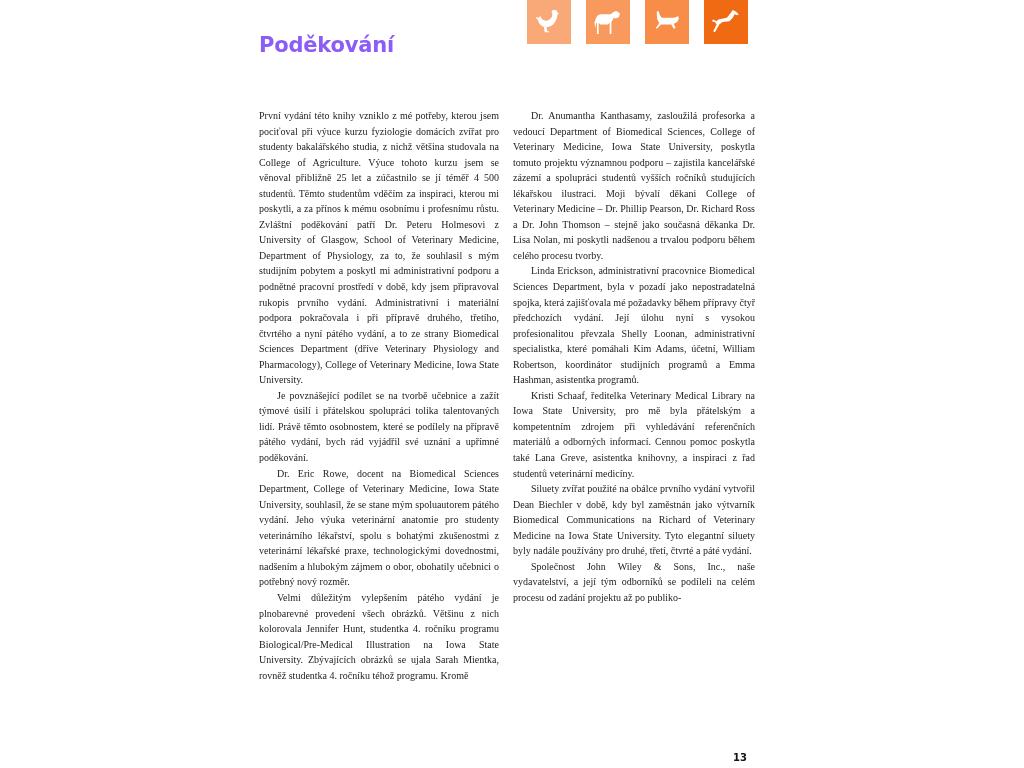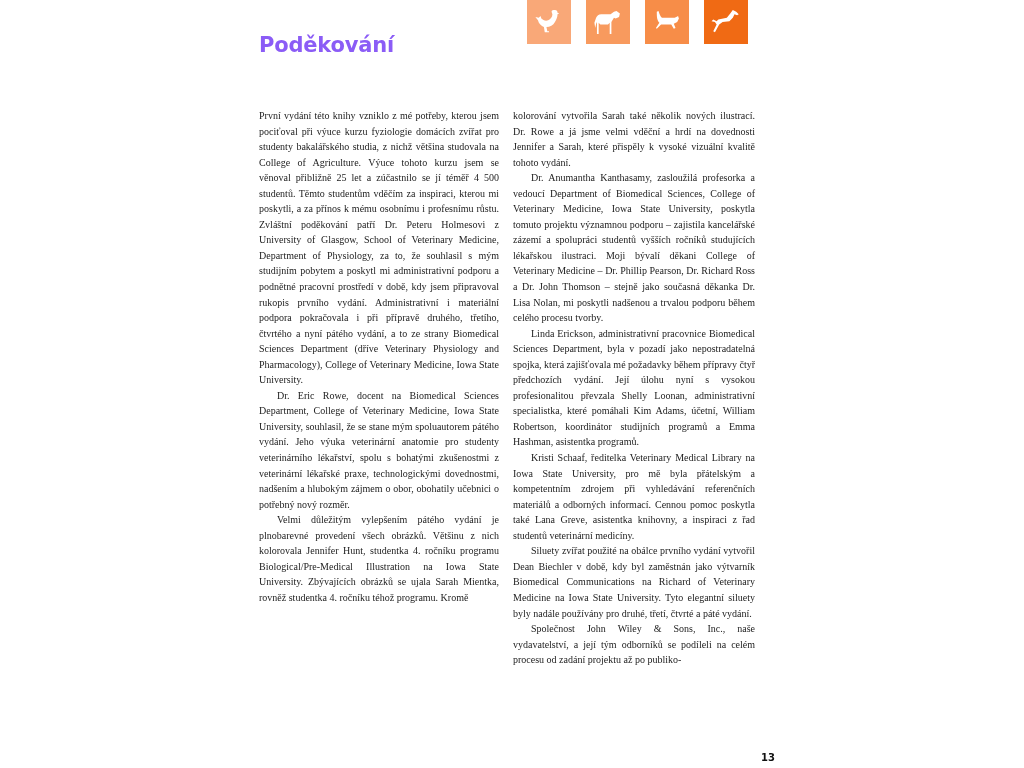--- a/index.html
+++ b/index.html
@@ -22,21 +22,21 @@
     hyphens: manual;
   }
   .col.left { left: 259px; }
   .col.right { left: 513px; width: 242px; }
   .col p { margin: 0; text-indent: 0; }
   .col p.indent { text-indent: 18px; }
   .col p.cont { text-indent: 0; }
   .page-number {
     position: absolute; left: 733px; top: 752px;
     font-family: "DejaVu Sans", sans-serif; font-weight: bold;
-    font-size: 10px; color: #111111; margin-left: 28px;
+    font-size: 10px; color: #111111;
   }
 </style>
 </head>
 <body>
 
 <h1 class="page-title">Poděkování</h1>
 
 <div class="icons">
   <div class="icon-box" style="left:0px;background:#F9A878;">
     <svg viewBox="0 0 40 40">
@@ -55,26 +55,26 @@
   </div>
   <div class="icon-box" style="left:177px;background:#F06A14;">
     <svg viewBox="0 0 40 40">
         <path fill="#fff" d="M28 6l4 2 3 3-2 1-3-1-2 4-4 4-8 1-4 3-5 9-2-1 4-8-2-3-4-1 2-2 4 2 2-2 10-2 4-5z"></path>
       </svg>
   </div>
 </div>
 
 <div class="col left">
   <p class="cont">První vydání této knihy vzniklo z mé potřeby, kterou jsem pociťoval při výuce kurzu fyziologie domácích zvířat pro studenty bakalářského studia, z nichž většina studovala na College of Agriculture. Výuce tohoto kurzu jsem se věnoval přibližně 25 let a zúčastnilo se jí téměř 4 500 studentů. Těmto studentům vděčím za inspiraci, kterou mi poskytli, a za přínos k mému osobnímu i profesnímu růstu. Zvláštní poděkování patří Dr. Peteru Holmesovi z University of Glasgow, School of Veterinary Medicine, Department of Physiology, za to, že souhlasil s mým studijním pobytem a poskytl mi administrativní podporu a podnětné pracovní prostředí v době, kdy jsem připravoval rukopis prvního vydání. Administrativní i materiální podpora pokračovala i při přípravě druhého, třetího, čtvrtého a nyní pátého vydání, a to ze strany Biomedical Sciences Department (dříve Veterinary Physiology and Pharmacology), College of Veterinary Medicine, Iowa State University.</p>
+  <p class="indent">Je povznášející podílet se na tvorbě učebnice a zažít týmové úsilí i přátelskou spolupráci tolika talentovaných lidí. Právě těmto osobnostem, které se podílely na přípravě pátého vydání, bych rád vyjádřil své uznání a upřímné poděkování.</p>
   <p class="indent">Dr. Eric Rowe, docent na Biomedical Sciences Department, College of Veterinary Medicine, Iowa State University, souhlasil, že se stane mým spoluautorem pátého vydání. Jeho výuka veterinární anatomie pro studenty veterinárního lékařství, spolu s bohatými zkušenostmi z veterinární lékařské praxe, technologickými dovednostmi, nadšením a hlubokým zájmem o obor, obohatily učebnici o potřebný nový rozměr.</p>
   <p class="indent">Velmi důležitým vylepšením pátého vydání je plnobarevné provedení všech obrázků. Většinu z nich kolorovala Jennifer Hunt, studentka 4. ročníku programu Biological/Pre-Medical Illustration na Iowa State University. Zbývajících obrázků se ujala Sarah Mientka, rovněž studentka 4. ročníku téhož programu. Kromě</p>
 </div>
 
 <div class="col right">
-  <p class="cont">kolorování vytvořila Sarah také několik nových ilustrací. Dr. Rowe a já jsme velmi vděční a hrdí na dovednosti Jennifer a Sarah, které přispěly k vysoké vizuální kvalitě tohoto vydání.</p>
   <p class="indent">Dr. Anumantha Kanthasamy, zasloužilá profesorka a vedoucí Department of Biomedical Sciences, College of Veterinary Medicine, Iowa State University, poskytla tomuto projektu významnou podporu – zajistila kancelářské zázemí a spolupráci studentů vyšších ročníků studujících lékařskou ilustraci. Moji bývalí děkani College of Veterinary Medicine – Dr. Phillip Pearson, Dr. Richard Ross a Dr. John Thomson – stejně jako současná děkanka Dr. Lisa Nolan, mi poskytli nadšenou a trvalou podporu během celého procesu tvorby.</p>
   <p class="indent">Linda Erickson, administrativní pracovnice Biomedical Sciences Department, byla v pozadí jako nepostradatelná spojka, která zajišťovala mé požadavky během přípravy čtyř předchozích vydání. Její úlohu nyní s vysokou profesionalitou převzala Shelly Loonan, administrativní specialistka, které pomáhali Kim Adams, účetní, William Robertson, koordinátor studijních programů a Emma Hashman, asistentka programů.</p>
   <p class="indent">Kristi Schaaf, ředitelka Veterinary Medical Library na Iowa State University, pro mě byla přátelským a kompetentním zdrojem při vyhledávání referenčních materiálů a odborných informací. Cennou pomoc poskytla také Lana Greve, asistentka knihovny, a inspiraci z řad studentů veterinární medicíny.</p>
   <p class="indent">Siluety zvířat použité na obálce prvního vydání vytvořil Dean Biechler v době, kdy byl zaměstnán jako výtvarník Biomedical Communications na Richard of Veterinary Medicine na Iowa State University. Tyto elegantní siluety byly nadále používány pro druhé, třetí, čtvrté a páté vydání.</p>
   <p class="indent">Společnost John Wiley &amp; Sons, Inc., naše vydavatelství, a její tým odborníků se podíleli na celém procesu od zadání projektu až po publiko-</p>
 </div>
 
 <div class="page-number">13</div>
 
 </body></html>

